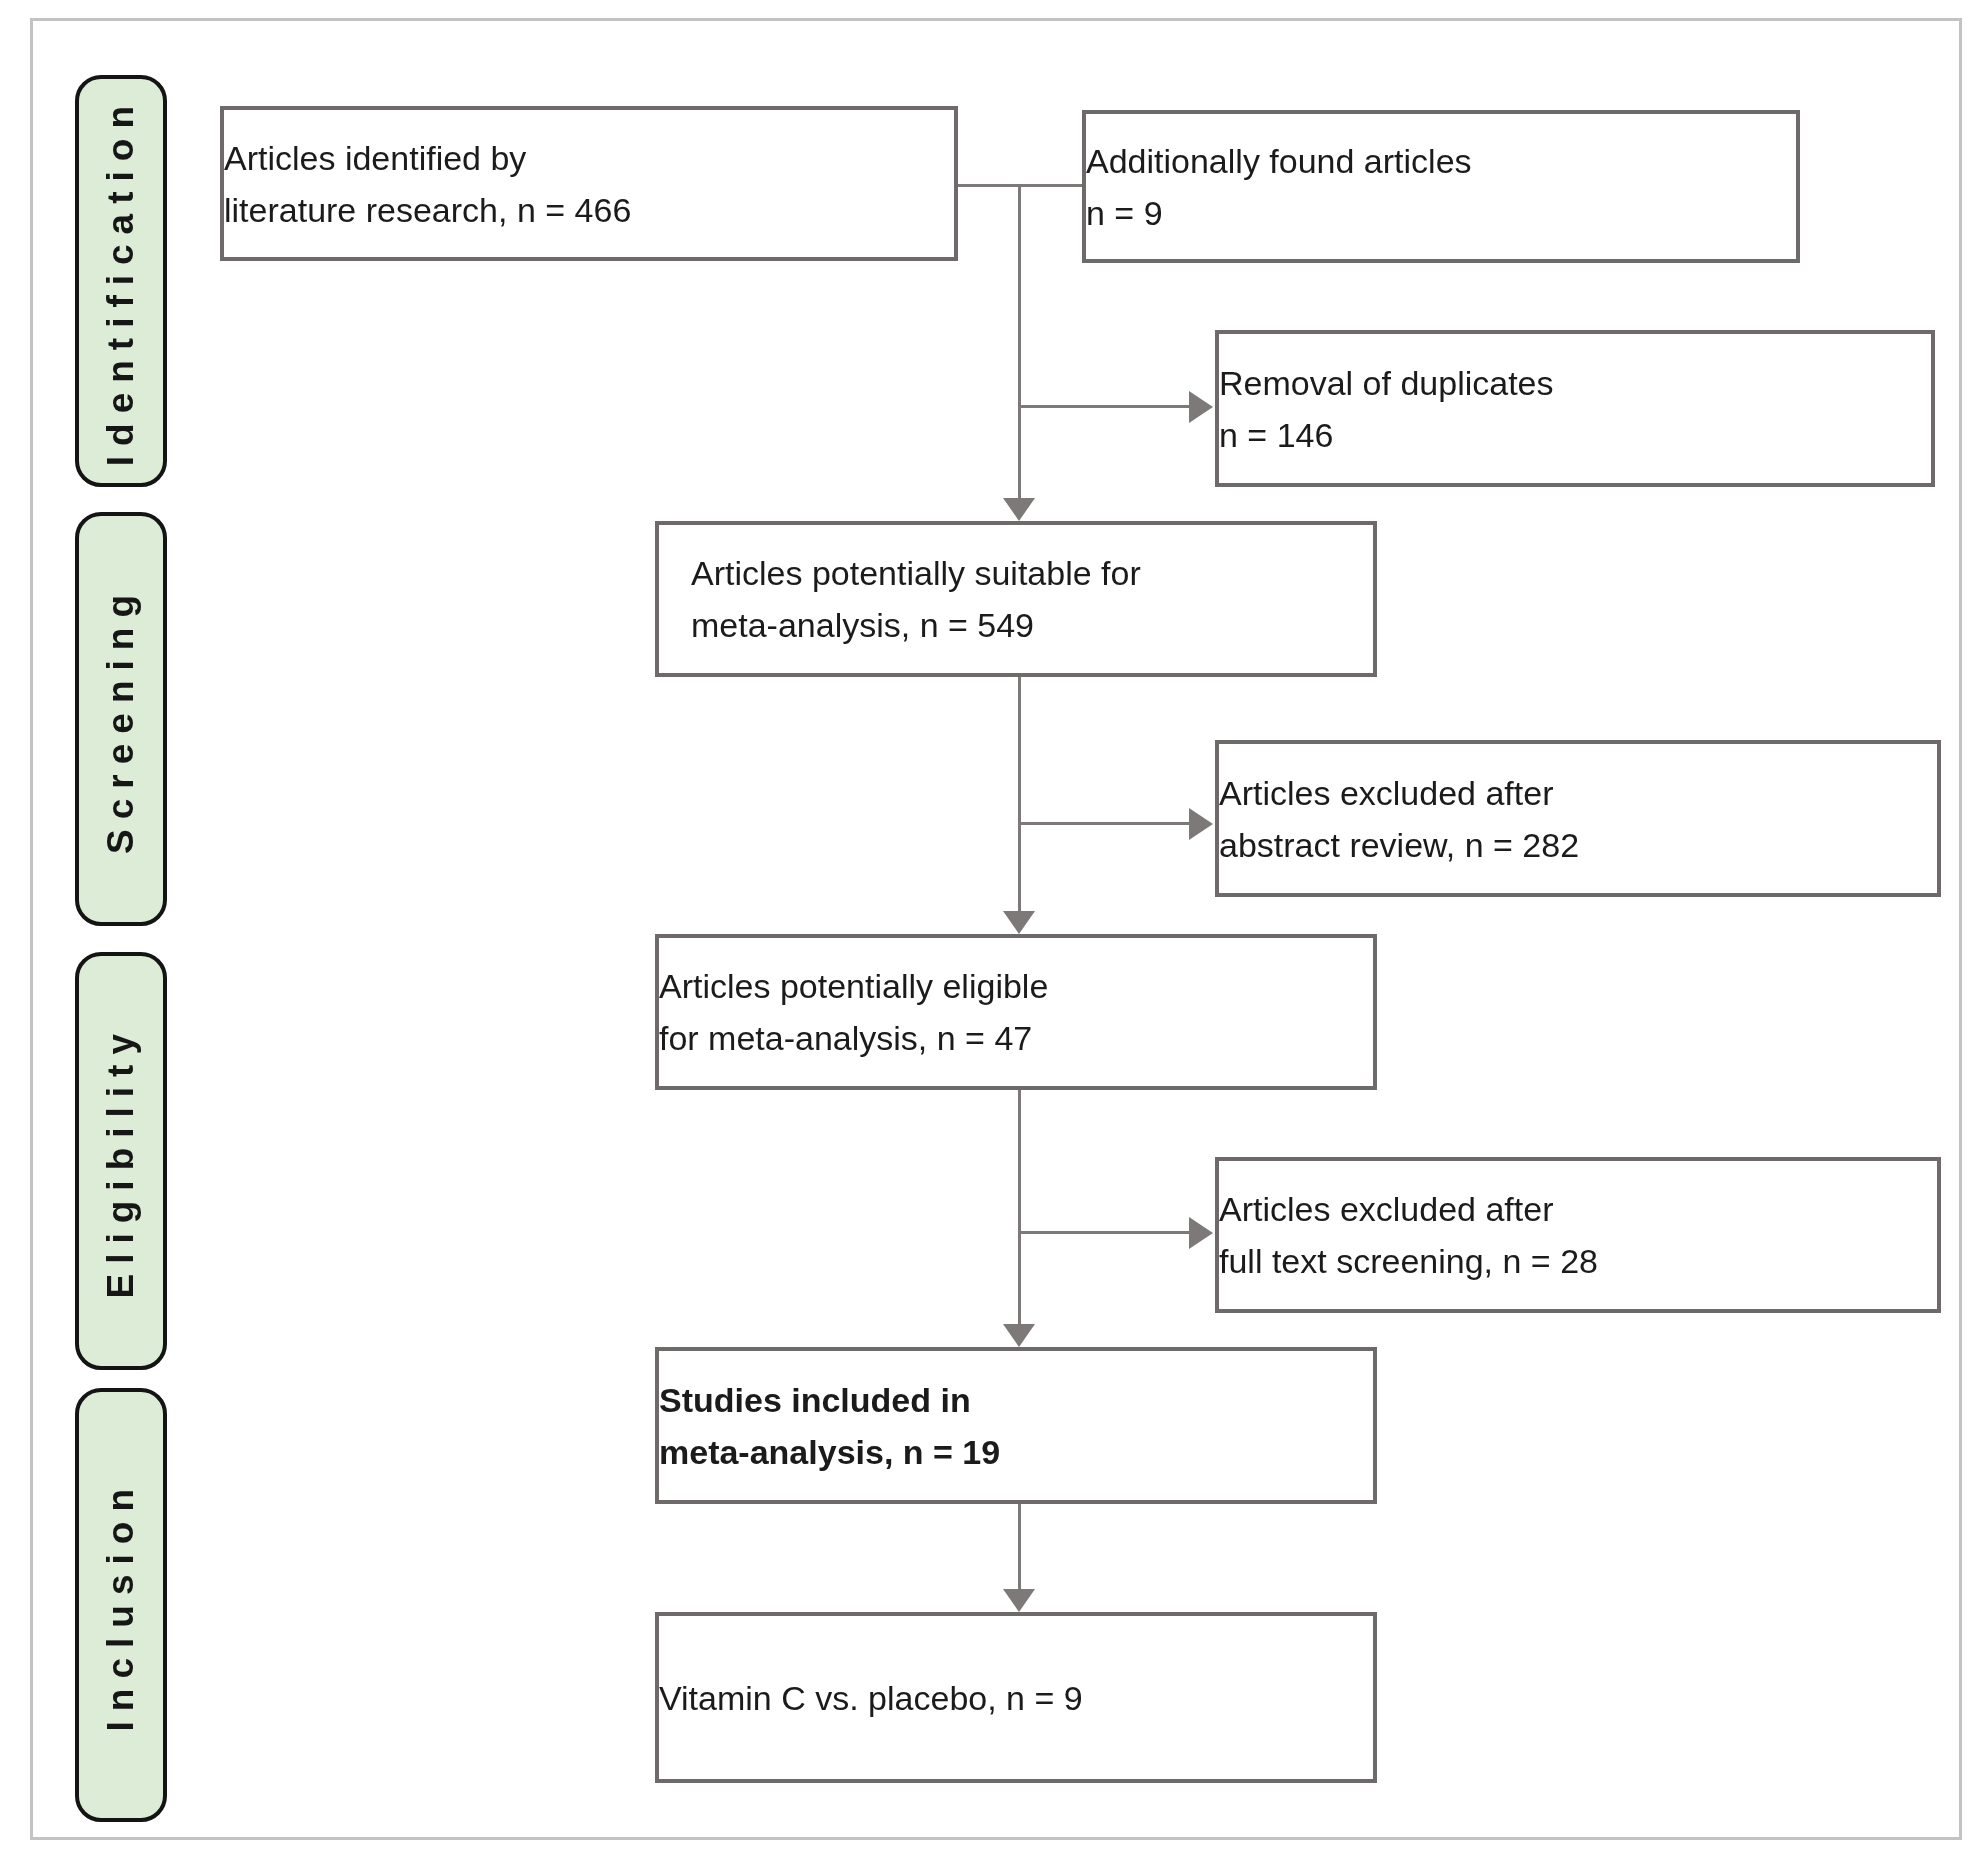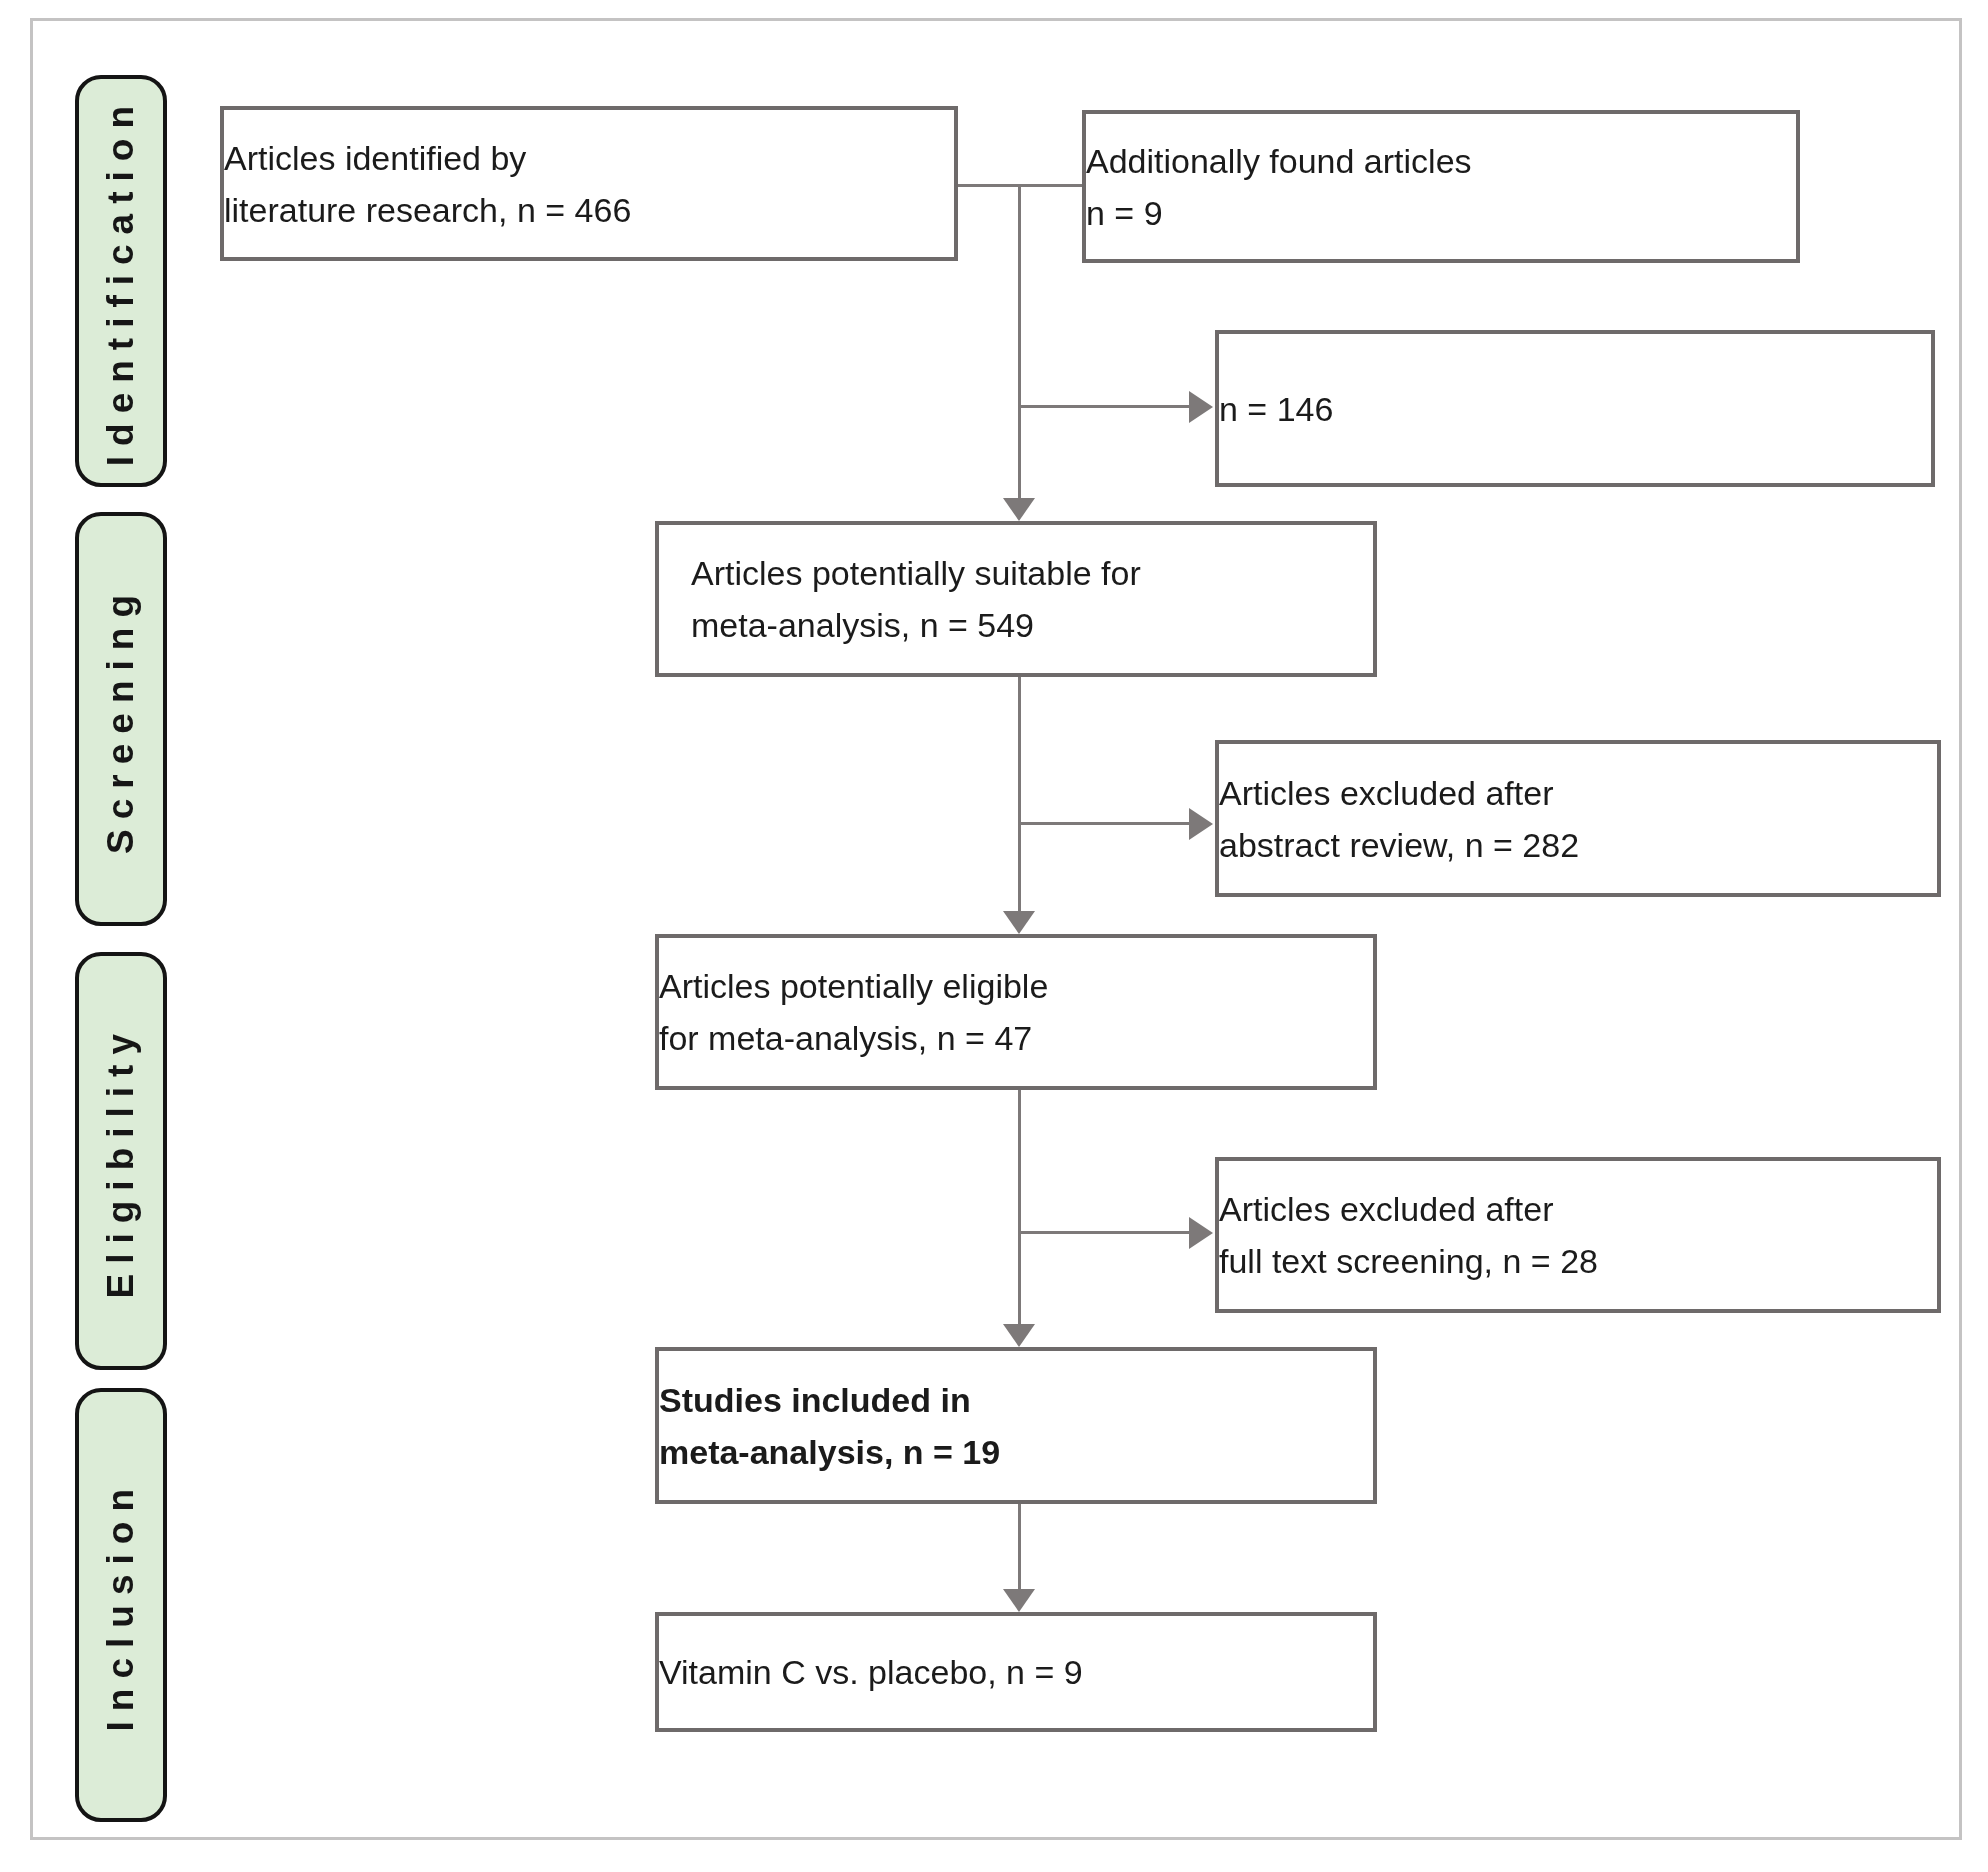--- a/index.html
+++ b/index.html
@@ -104,20 +104,21 @@
   <span>Articles identified by</span>
   <span>literature research, n = 466</span>
 </div>
 
 <div class="fbox" style="left:1082px;top:110px;width:718px;height:153px;">
   <span>Additionally found articles</span>
   <span>n = 9</span>
 </div>
 
 <div class="fbox" style="left:1215px;top:330px;width:720px;height:157px;">
+  <span>Removal of duplicates</span>
   <span>n = 146</span>
 </div>
 
 <div class="fbox" style="left:655px;top:521px;width:722px;height:156px;padding-left:32px;">
   <span>Articles potentially suitable for</span>
   <span>meta-analysis, n = 549</span>
 </div>
 
 <div class="fbox" style="left:1215px;top:740px;width:726px;height:157px;">
   <span>Articles excluded after</span>
@@ -132,21 +133,21 @@
 <div class="fbox" style="left:1215px;top:1157px;width:726px;height:156px;">
   <span>Articles excluded after</span>
   <span>full text screening, n = 28</span>
 </div>
 
 <div class="fbox" style="left:655px;top:1347px;width:722px;height:157px;font-weight:bold;">
   <span>Studies included in</span>
   <span>meta-analysis, n = 19</span>
 </div>
 
-<div class="fbox" style="left:655px;top:1612px;width:722px;height:120px;">
+<div class="fbox" style="left:655px;top:1612px;width:722px;height:171px;">
   <span>Vitamin C vs. placebo, n = 9</span>
 </div>
 
 <div class="hline" style="left:958px;top:184px;width:124px;"></div>
 <div class="vline" style="left:1018px;top:184px;height:315px;"></div>
 <div class="arrow-down" style="left:1003px;top:498px;"></div>
 <div class="hline" style="left:1019px;top:405px;width:170px;"></div>
 <div class="arrow-right" style="left:1189px;top:391px;"></div>
 
 <div class="vline" style="left:1018px;top:677px;height:237px;"></div>

